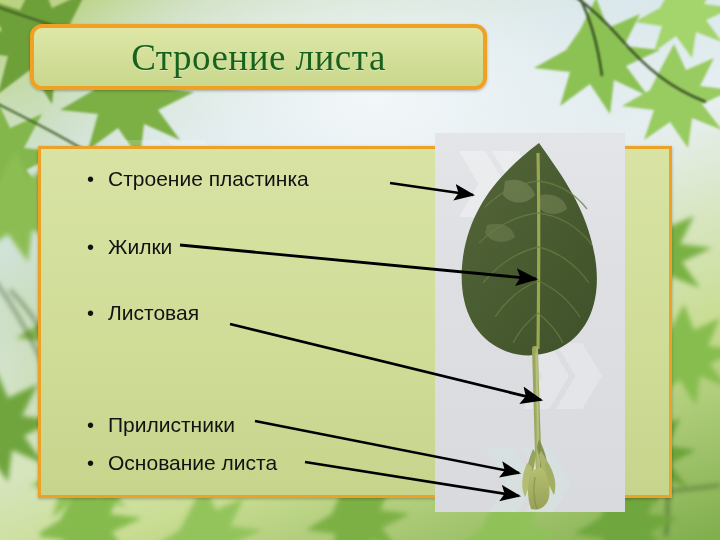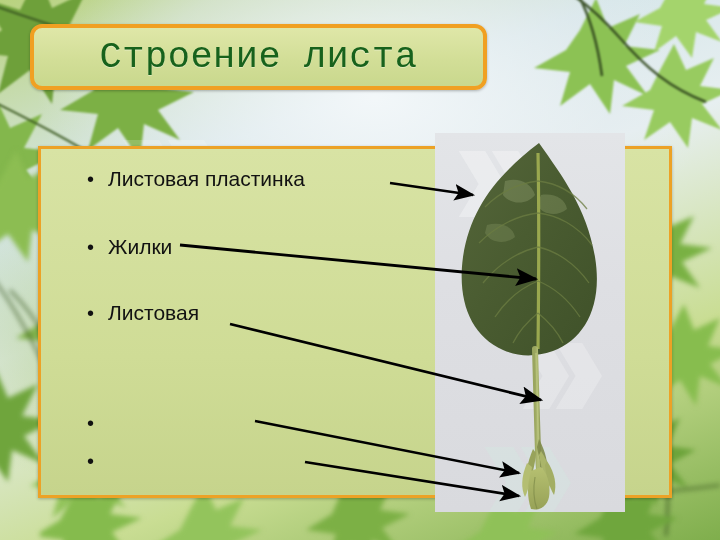--- a/index.html
+++ b/index.html
@@ -29,21 +29,21 @@
     position:absolute;left:30px;top:24px;width:457px;height:66px;
     box-sizing:border-box;
     background:linear-gradient(180deg,#dfe7a8 0%,#d2de97 55%,#c9d88d 100%);
     border:4px solid #f0a022;
     border-radius:12px;
     box-shadow:0 1px 3px rgba(0,0,0,.28);
     display:flex;align-items:center;justify-content:center;
   }
   #title-text{
     font-size:37px;color:#17621c;letter-spacing:.5px;
-    font-family:Liberation Mono, monospace;
+    font-family:Liberation Serif, serif;
     text-shadow:0 1px 0 rgba(255,255,255,.35);
     white-space:nowrap;
   }
 
   
   #content-box{
     position:absolute;left:38px;top:146px;width:634px;height:352px;
     box-sizing:border-box;
     background:linear-gradient(180deg,#d8e3a4 0%,#cfdc96 60%,#c6d48c 100%);
     border:3px solid #eca226;
@@ -172,35 +172,37 @@
   </div>
 
   <div id="title-box">
     <div id="title-text">Строение листа</div>
   </div>
 
   <div id="content-box">
     <div class="bullets">
       <div class="bullet b1">
         <span class="dot">•</span>
-        <span>Листовая пластинка</span>
+        <span>Строение пластинка</span>
       </div>
       <div class="bullet b2">
         <span class="dot">•</span>
         <span>Жилки</span>
       </div>
       <div class="bullet b3">
         <span class="dot">•</span>
         <span>Листовая</span>
       </div>
       <div class="bullet b4">
         <span class="dot">•</span>
+        <span>Прилистники</span>
       </div>
       <div class="bullet b5">
         <span class="dot">•</span>
+        <span>Основание листа</span>
       </div>
     </div>
   </div>
 
   <div id="photo">
 
     <div class="wm" style="left:4px;top:-4px;">
       <svg width="110" height="110" viewBox="0 0 100 100">
         <g fill="#ffffff" opacity=".70">
           <path d="M18 20 L42 20 L60 50 L42 80 L18 80 L36 50 Z"></path>

